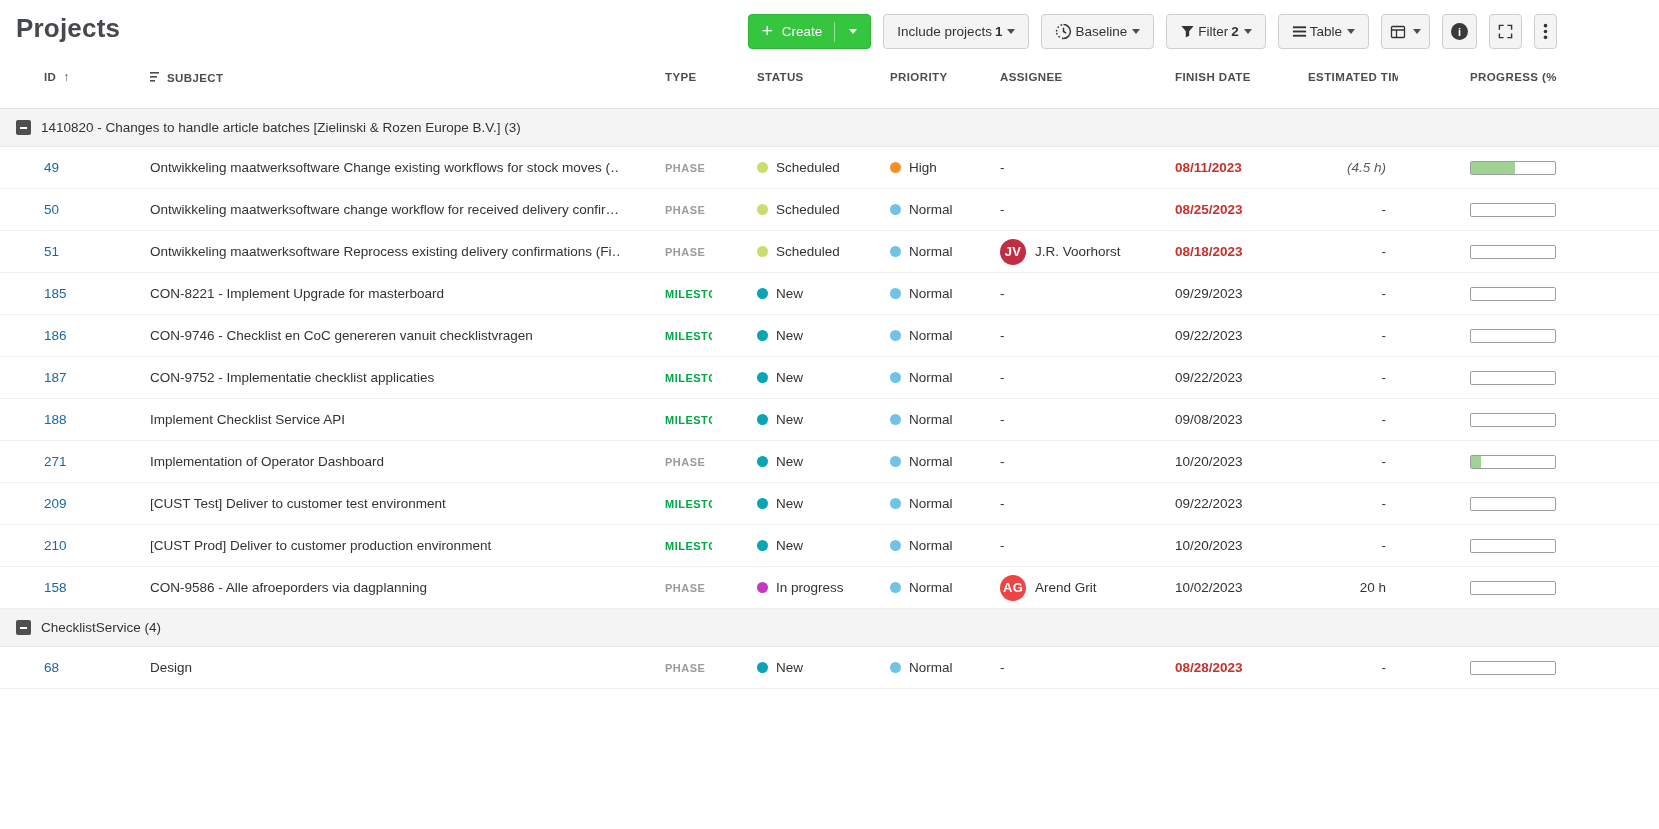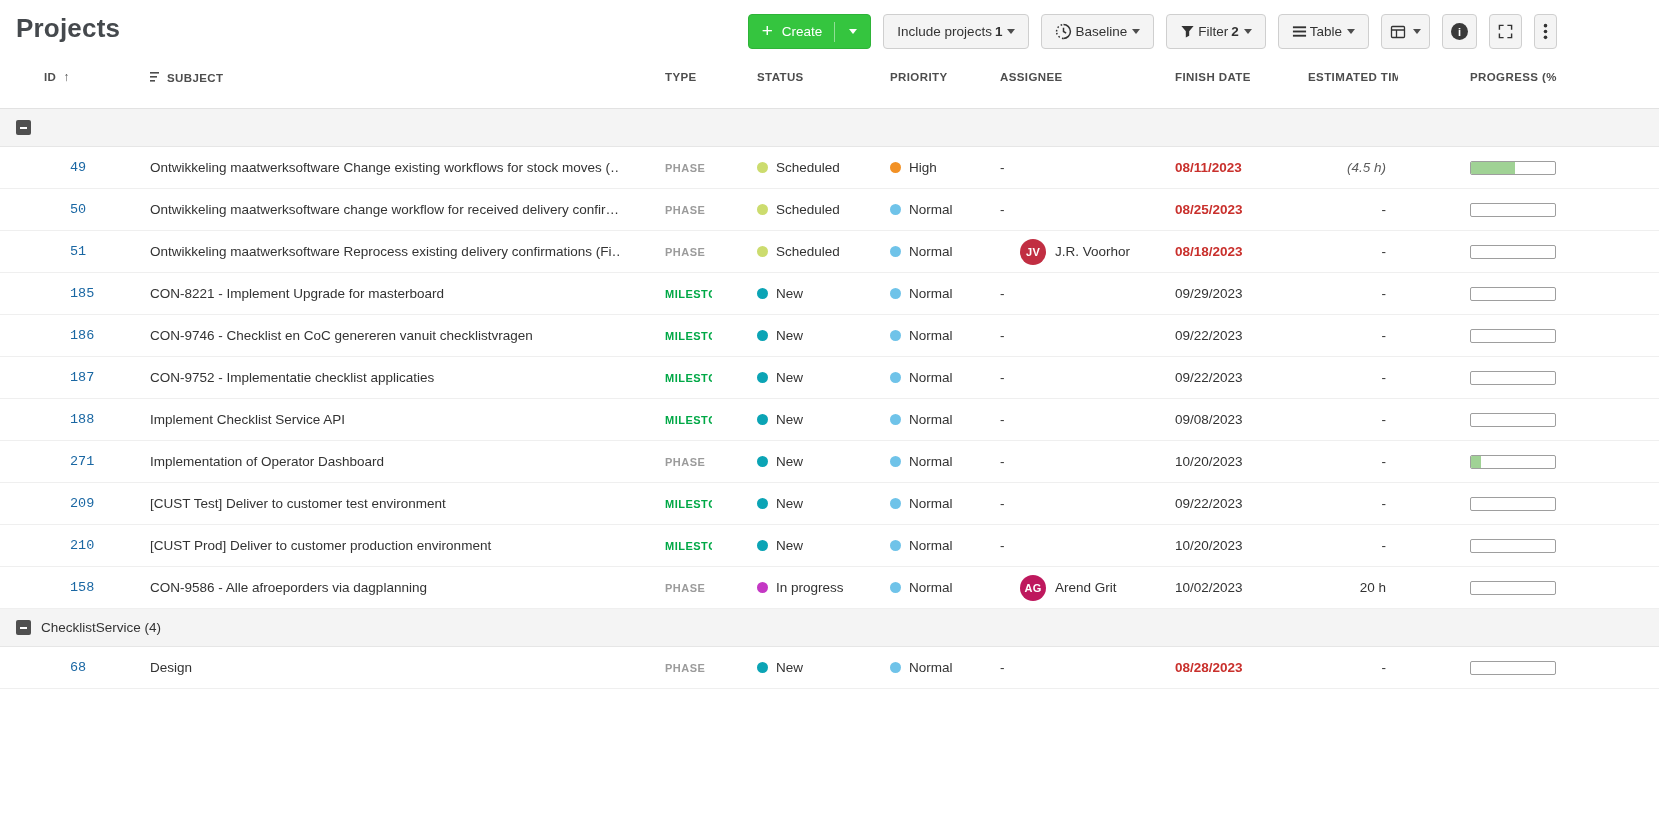--- a/index.html
+++ b/index.html
@@ -33,32 +33,32 @@
     white-space: nowrap; letter-spacing: .4px; overflow: hidden; cursor: pointer;
   }
   thead th.c-id { padding-left: 44px; }
   thead th.c-progress { padding-left: 72px; }
   .sort-arrow { margin-left: 7px; font-size: 12px; font-weight: 400; color: #4d4d4d; }
   .subj-icon { margin-right: 7px; vertical-align: -1px; }
   tbody td {
     height: 42px; padding: 0 0 0 45px; border-bottom: 1px solid #efefef;
     font-size: 13.5px; color: #333; white-space: nowrap; overflow: hidden; vertical-align: middle;
   }
-  tbody td.c-id { padding-left: 70px; font-family: Liberation Mono, monospace; }
+  tbody td.c-id { padding-left: 44px; }
   .id-link { color: #1a67a3; text-decoration: none; cursor: pointer; }
   tr.group-row td {
     height: 38px; background: #f4f4f4; padding: 0 0 0 16px;
     border-top: 1px solid #e6e6e6; border-bottom: 1px solid #e6e6e6; font-size: 13.5px;
   }
   .collapse { display: inline-flex; align-items: center; justify-content: center; width: 15px; height: 15px; border-radius: 2px; background: #4f4f4f; vertical-align: middle; cursor: pointer; }
   .minus { width: 7px; height: 2px; background: #fff; display: block; }
   .group-label { margin-left: 10px; vertical-align: middle; color: #333; }
   .type { font-size: 11px; font-weight: 700; letter-spacing: .5px; }
   .dot { display: inline-block; width: 11px; height: 11px; border-radius: 50%; margin-right: 8px; vertical-align: -1px; }
-  .avatar { display: inline-flex; align-items: center; justify-content: center; width: 26px; height: 26px; border-radius: 50%; color: #fff; font-size: 11px; font-weight: 700; margin-right: 9px; vertical-align: middle; letter-spacing: .3px; margin-left: 20px; }
+  .avatar { display: inline-flex; align-items: center; justify-content: center; width: 26px; height: 26px; border-radius: 50%; color: #fff; font-size: 13px; font-weight: 700; margin-right: 9px; vertical-align: middle; letter-spacing: .3px; }
   .date.overdue { color: #c9302c; font-weight: 700; }
   tbody td.c-est { text-align: right; padding-right: 12px; }
   .derived { font-style: italic; color: #5c5c5c; }
   tbody td.c-progress { padding-left: 72px; }
   .progress-bar { width: 86px; height: 14px; border: 1px solid #9e9e9e; border-radius: 2px; background: #fff; overflow: hidden; }
   .progress-fill { height: 100%; }
 </style>
 </head>
 <body>
 
@@ -158,21 +158,21 @@
       <th class="c-assignee"><span>ASSIGNEE</span></th>
       <th class="c-finish"><span>FINISH DATE</span></th>
       <th class="c-est"><span>ESTIMATED TIME</span></th>
       <th class="c-progress"><span>PROGRESS (%</span></th>
     </tr>
   </thead>
   <tbody>
       <tr class="group-row">
         <td colspan="9"><span class="collapse">
             <span class="minus"></span>
-          </span></td>
+          </span><span class="group-label">1410820 - Changes to handle article batches [Zielinski &amp; Rozen Europe B.V.] (3)</span></td>
       </tr>
       <tr class="data-row">
         <td class="c-id"><a class="id-link" href="#">49</a></td>
         <td class="c-subject"><span class="subject">Ontwikkeling maatwerksoftware Change existing workflows for stock moves (…</span></td>
         <td class="c-type"><span class="type" style="color: rgb(155, 155, 155);">PHASE</span></td>
         <td class="c-status"><span class="dot" style="background: rgb(204, 220, 110);"></span><span class="cell-label">Scheduled</span></td>
         <td class="c-priority"><span class="dot" style="background: rgb(242, 145, 37);"></span><span class="cell-label">High</span></td>
         <td class="c-assignee"><span class="dash">-</span></td>
         <td class="c-finish"><span class="date overdue">08/11/2023</span></td>
         <td class="c-est"><span class="derived">(4.5 h)</span></td>
@@ -316,21 +316,21 @@
             <div class="progress-fill" style="width: 0%; background: rgb(160, 210, 149);"></div>
           </div>
         </td>
       </tr>
       <tr class="data-row">
         <td class="c-id"><a class="id-link" href="#">158</a></td>
         <td class="c-subject"><span class="subject">CON-9586 - Alle afroeporders via dagplanning</span></td>
         <td class="c-type"><span class="type" style="color: rgb(155, 155, 155);">PHASE</span></td>
         <td class="c-status"><span class="dot" style="background: rgb(196, 56, 196);"></span><span class="cell-label">In progress</span></td>
         <td class="c-priority"><span class="dot" style="background: rgb(111, 195, 233);"></span><span class="cell-label">Normal</span></td>
-        <td class="c-assignee"><span class="avatar" style="background: #be185d;">AG</span><span class="cell-label">Arend Grit</span></td>
+        <td class="c-assignee"><span class="avatar" style="background: #ef4444;">AG</span><span class="cell-label">Arend Grit</span></td>
         <td class="c-finish"><span class="date">10/02/2023</span></td>
         <td class="c-est"><span>20 h</span></td>
         <td class="c-progress">
           <div class="progress-bar">
             <div class="progress-fill" style="width: 0%; background: rgb(160, 210, 149);"></div>
           </div>
         </td>
       </tr>
       <tr class="group-row">
         <td colspan="9"><span class="collapse">

